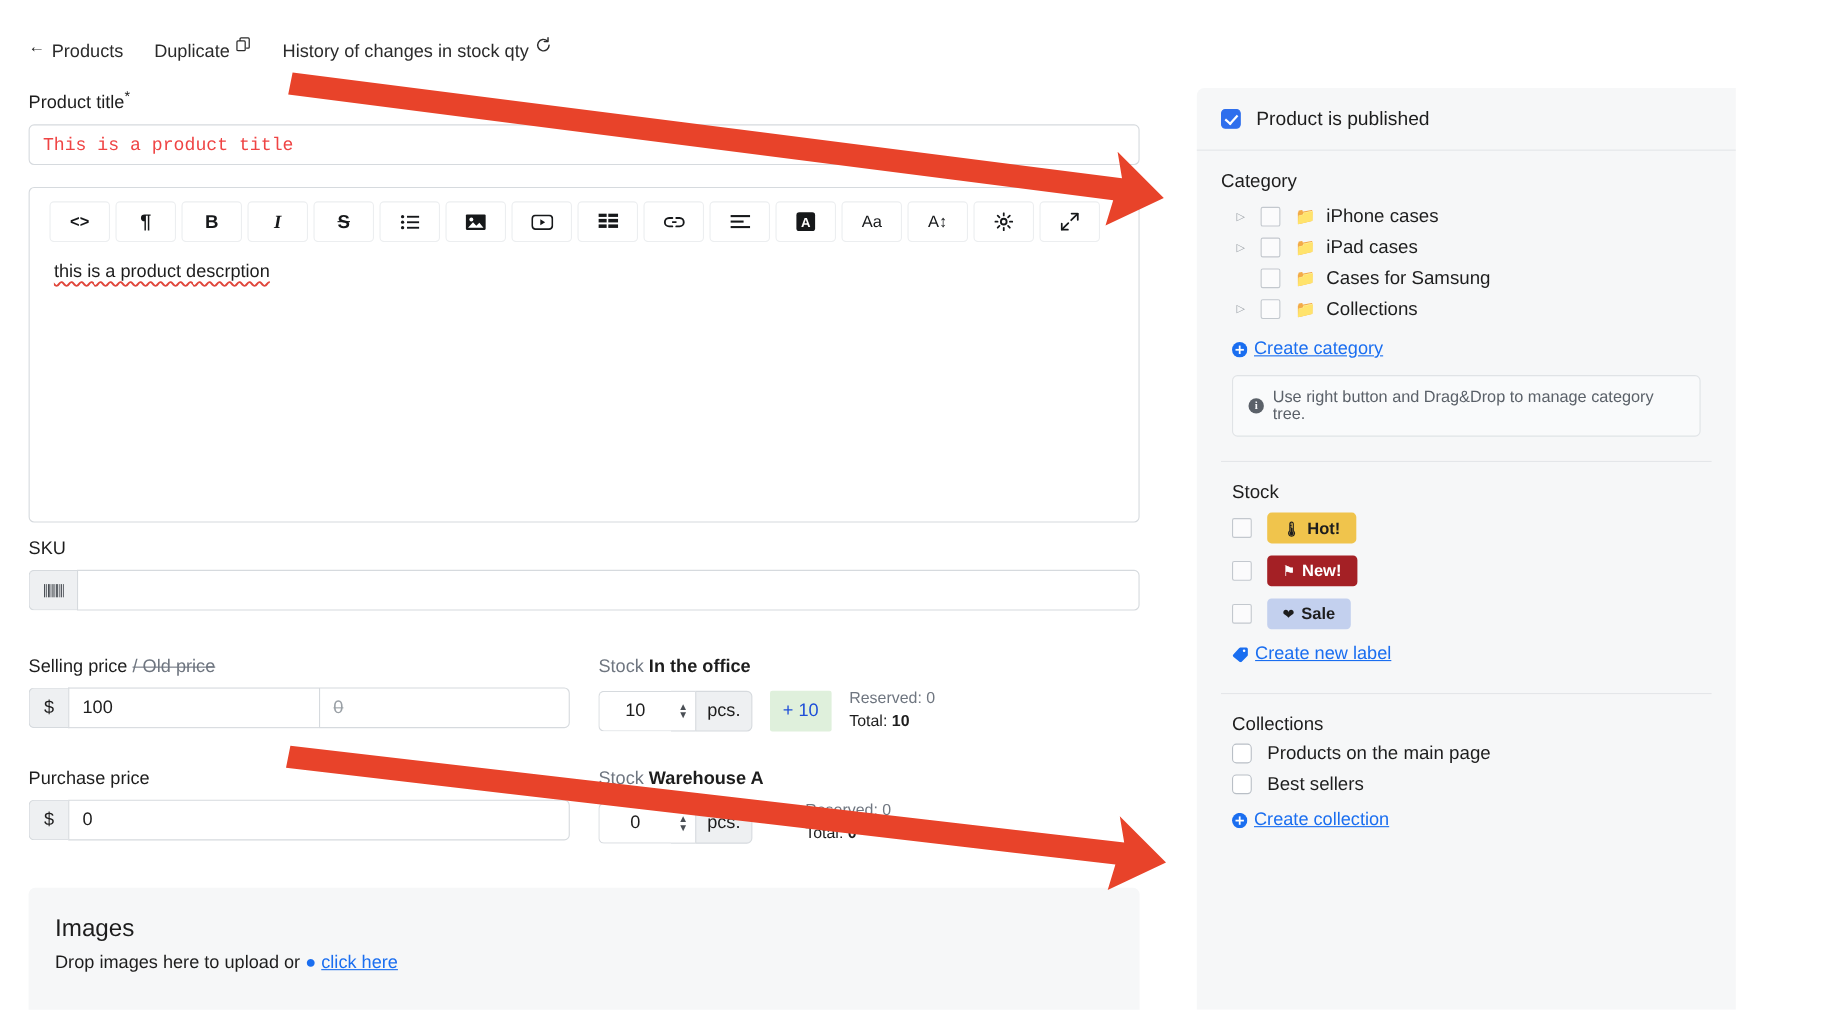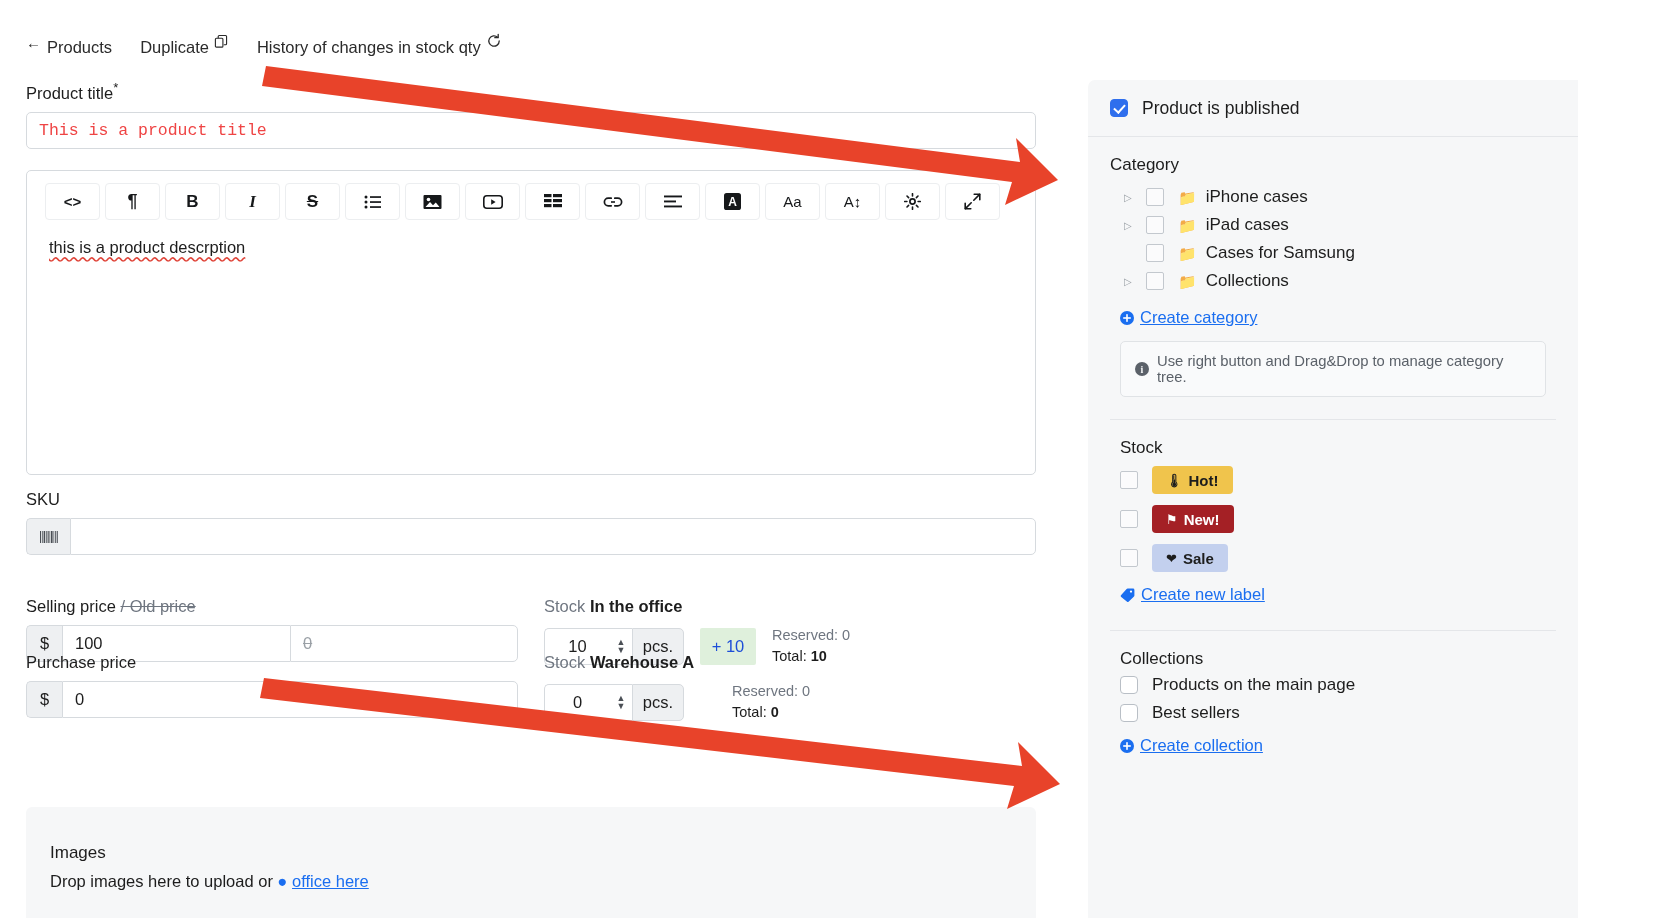--- a/index.html
+++ b/index.html
@@ -90,21 +90,21 @@
   }
   .ig-input {
     flex: 1; height: 37px;
     border: 1px solid #d6dade; border-radius: 0 5px 5px 0;
     font-size: 16.5px; padding: 0 12px; outline: none; font-family: inherit;
     color: #1d1d1d; background:#fff;
   }
 
   
   .price-row { position: absolute; left: 26px; top: 535px; width: 1010px; }
-  .price-row2 { position: absolute; left: 26px; top: 591px; width: 1010px; }
+  .price-row2 { position: absolute; left: 26px; top: 637px; width: 1010px; }
   .cols { display: flex; }
   .col-left { width: 518px; }
   .col-right { width: 492px; }
 
   .price-group { display: flex; width: 492px; }
   .cur-addon {
     width: 36px; height: 37px;
     border: 1px solid #d6dade; border-right: none;
     border-radius: 5px 0 0 5px; background: #eef0f2;
     display: flex; align-items: center; justify-content: center;
@@ -159,21 +159,21 @@
   .res-block b { color: #1d1d1d; }
   .res-block .tot { color:#1d1d1d; }
 
   
   .images-panel {
     position: absolute; left: 26px; top: 745px;
     width: 1010px; height: 120px;
     background: #f6f7f8; border-radius: 6px;
     padding: 24px 24px 0 24px;
   }
-  .images-title { font-size: 17px; color: #1d1d1d; margin-bottom: 9px; margin-top: 12px; }
+  .images-title { font-size: 22px; color: #1d1d1d; margin-bottom: 9px; }
   .images-sub { font-size: 16.5px; color: #1d1d1d; }
   .blue-link { color: #1a6ef0; text-decoration: underline; cursor:pointer; }
   .blue-icon { color: #1a6ef0; }
 
   
   .sidebar {
     position: absolute; left: 1088px; top: 80px;
     width: 490px; height: 838px;
     background: #f6f7f8;
     border-radius: 7px 0 0 0;
@@ -487,21 +487,21 @@
           </div>
         </div>
       </div>
     </div>
 
     <div class="images-panel">
       <div class="images-title">Images</div>
       <div class="images-sub">
         <span>Drop images here to upload or</span>
         <span class="blue-icon">●</span>
-        <span class="blue-link">office here</span>
+        <span class="blue-link">click here</span>
       </div>
     </div>
 
   </div>
 
   <div class="sidebar">
 
     <div class="pub-row">
       <span class="cbx checked"></span>
       <span class="pub-label">Product is published</span>

